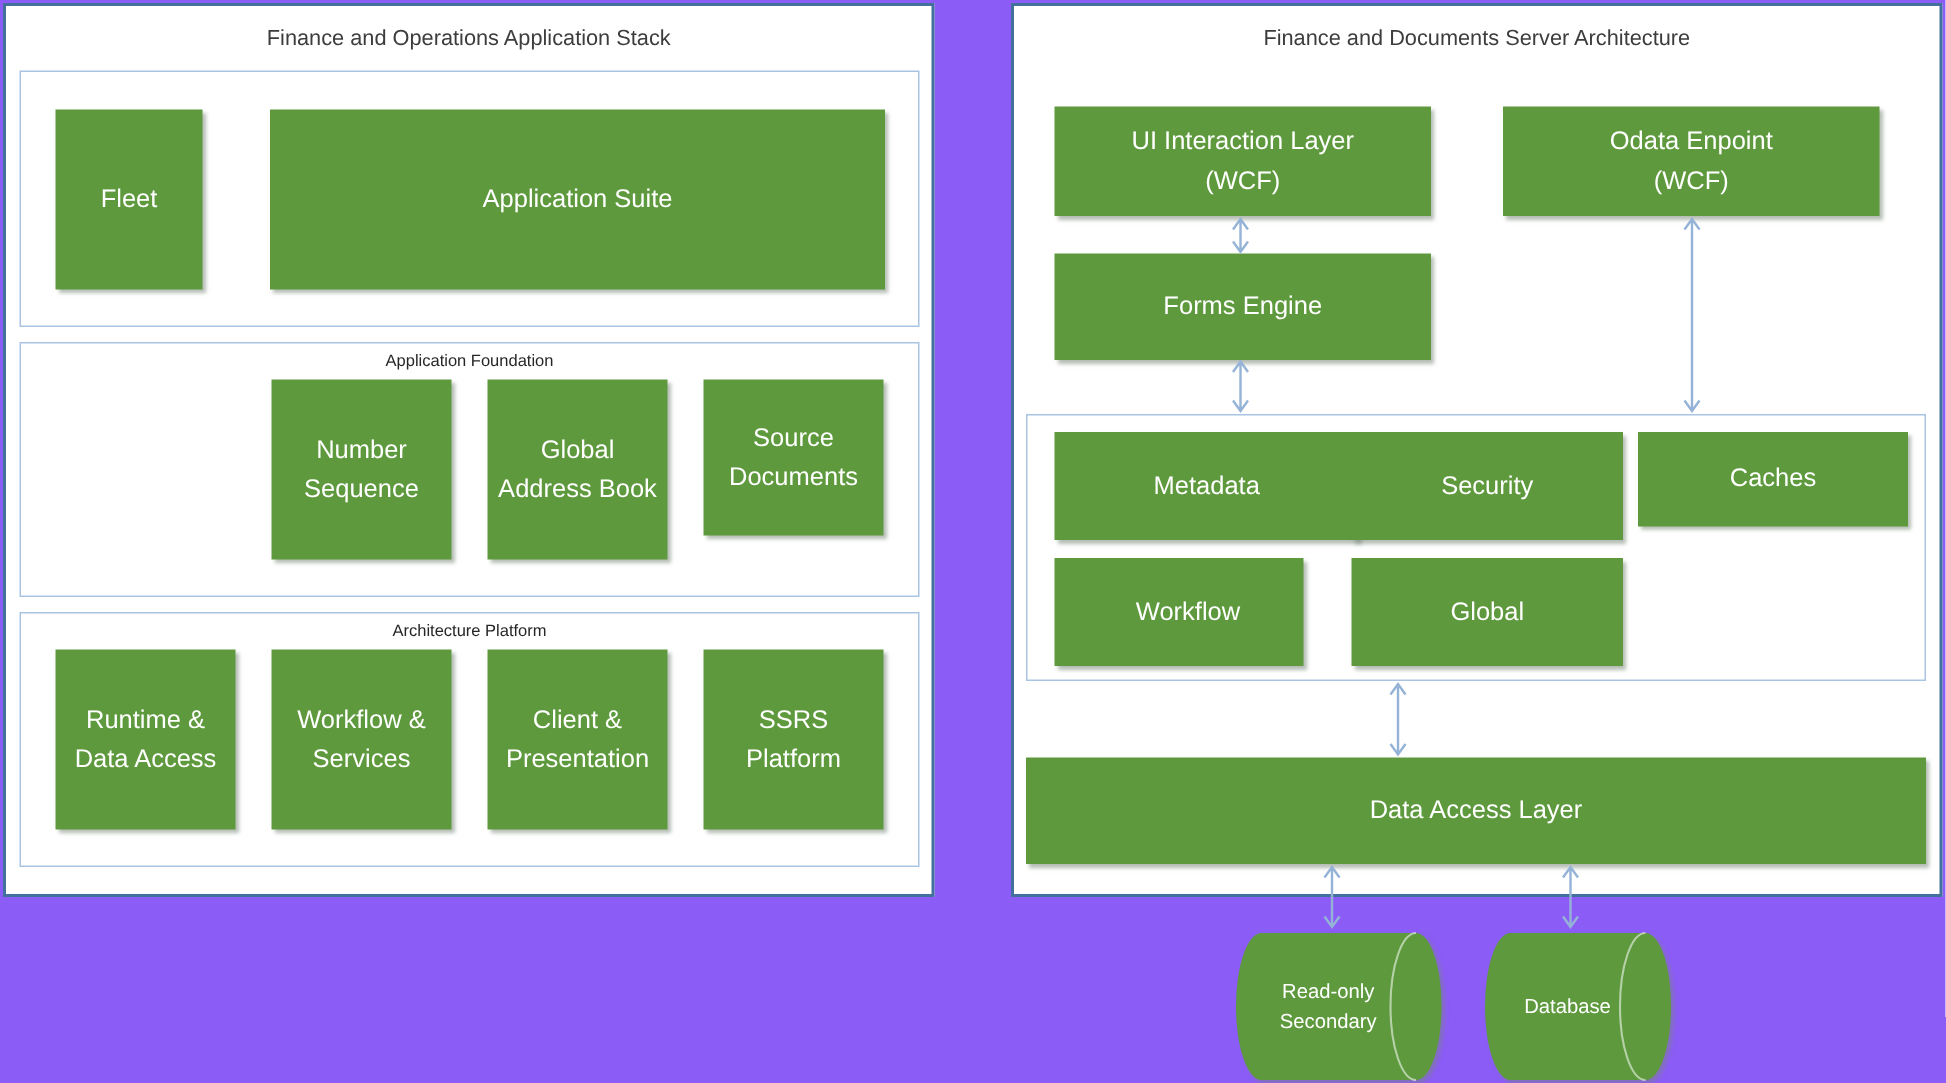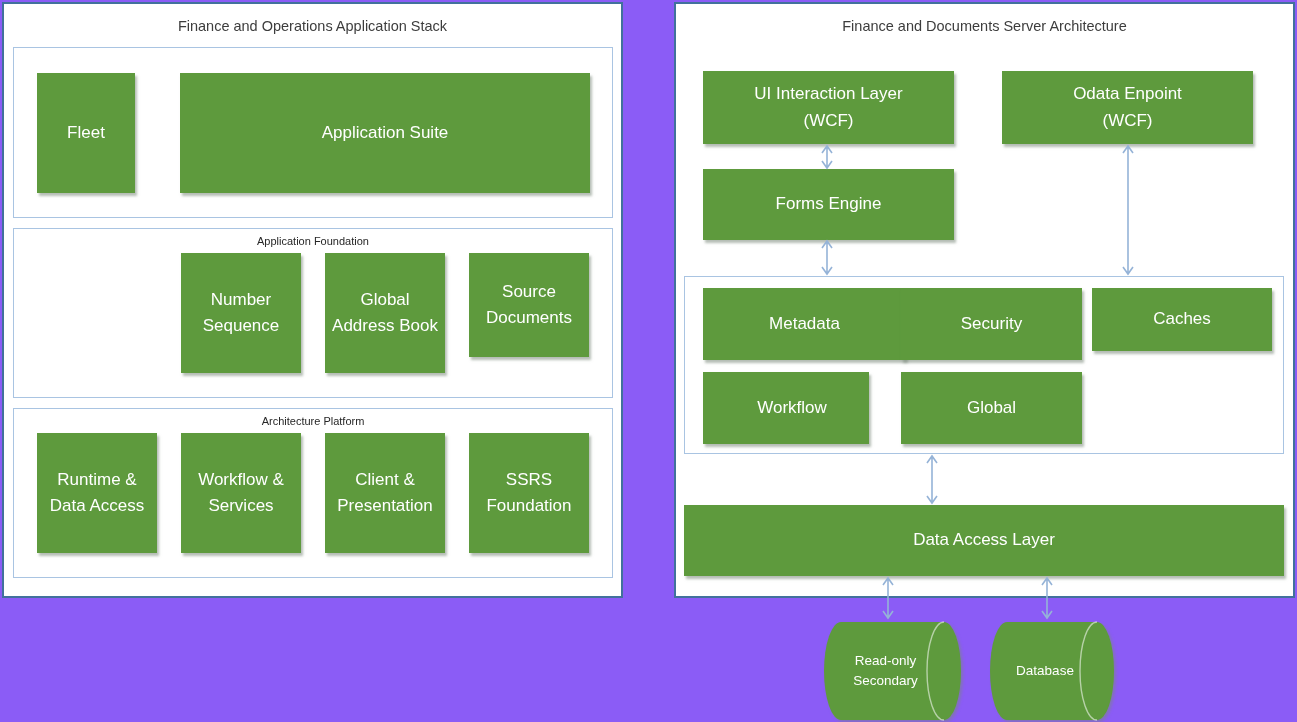--- a/index.html
+++ b/index.html
@@ -46,21 +46,21 @@
   <div class="subbox" style="left:13px;top:408px;width:600px;height:170px;">
     <div class="sublabel">Architecture Platform</div>
   </div>
   <div class="gbox" style="left:37px;top:433px;width:120px;height:120px;">Runtime &amp;
 Data Access</div>
   <div class="gbox" style="left:181px;top:433px;width:120px;height:120px;">Workflow &amp;
 Services</div>
   <div class="gbox" style="left:325px;top:433px;width:120px;height:120px;">Client &amp;
 Presentation</div>
   <div class="gbox" style="left:469px;top:433px;width:120px;height:120px;">SSRS
-Foundation</div>
+Platform</div>
 
   <div class="panel" style="left:674px;top:2px;width:621px;height:596px;">
     <div class="panel-title">Finance and Documents Server Architecture</div>
   </div>
 
   <div class="gbox" style="left:703px;top:71px;width:251px;height:73px;">UI Interaction Layer
 (WCF)</div>
   <div class="gbox" style="left:1002px;top:71px;width:251px;height:73px;">Odata Enpoint
 (WCF)</div>
   <div class="gbox" style="left:703px;top:169px;width:251px;height:71px;">Forms Engine</div>

